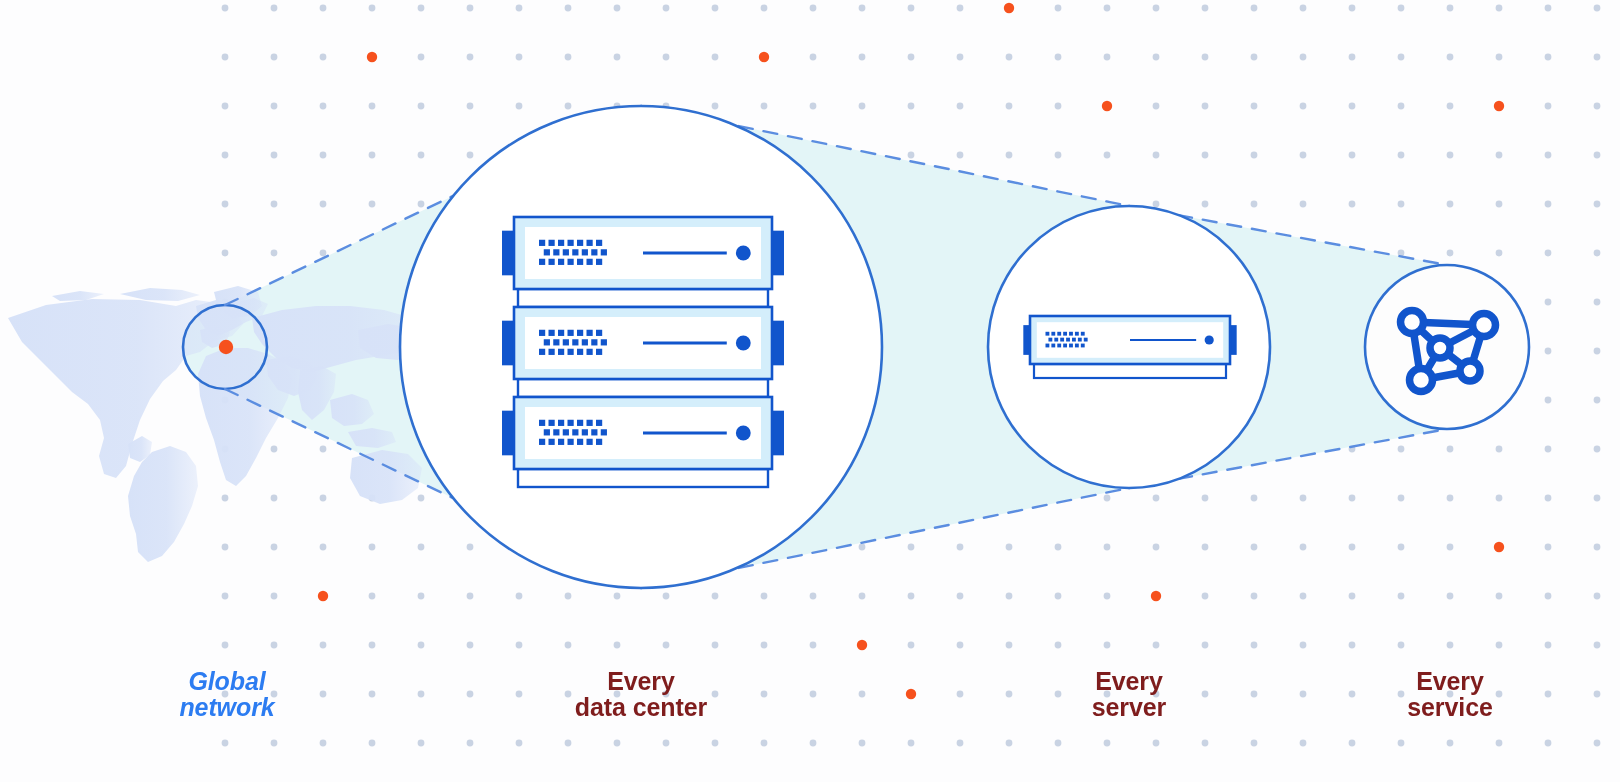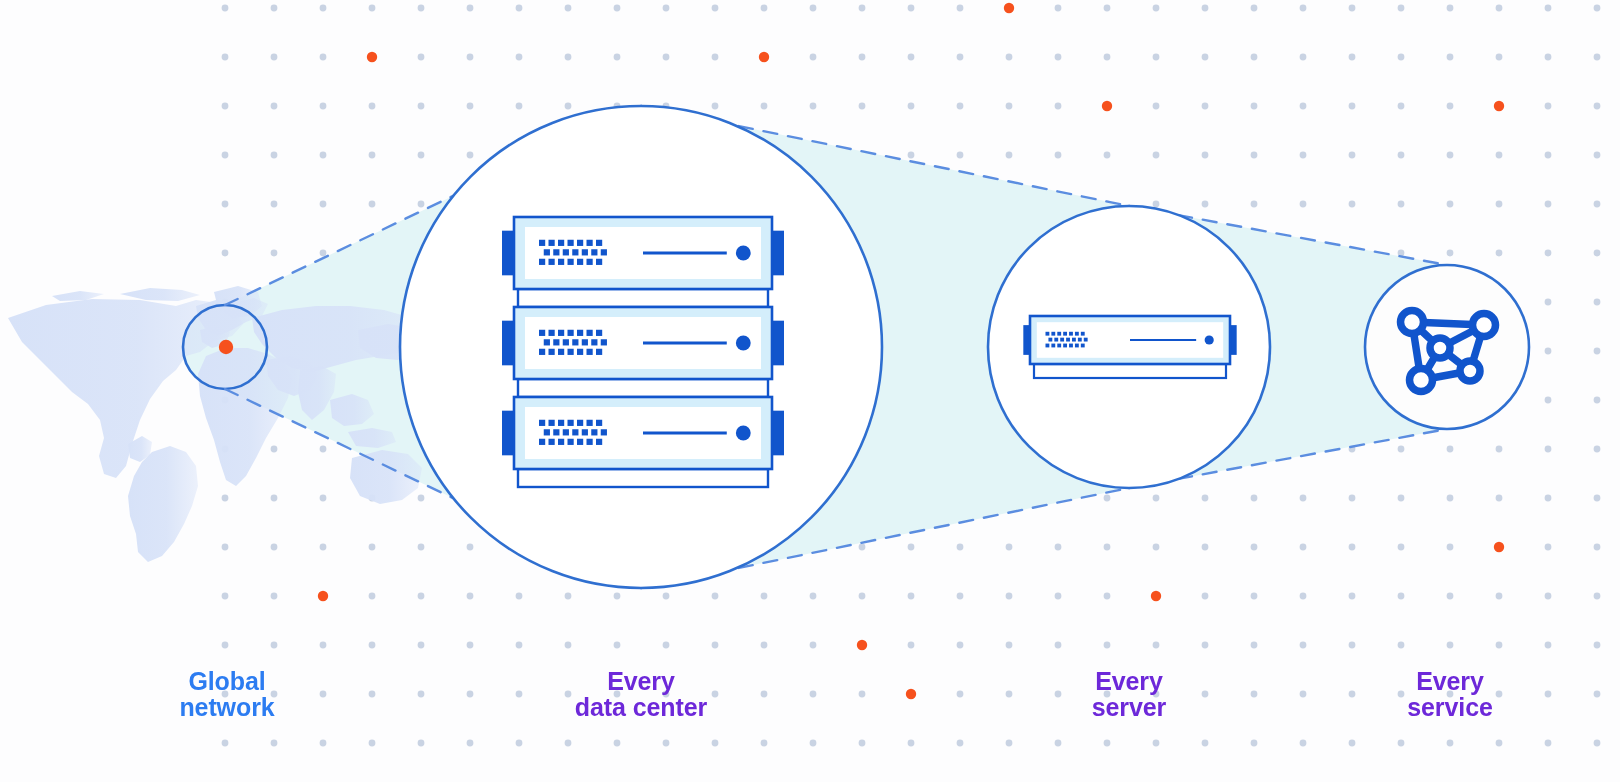--- a/index.html
+++ b/index.html
@@ -23,21 +23,21 @@
     display:block;
   }
   .label{
     position:absolute;
     text-align:center;
     font-size:25px;
     font-weight:700;
     line-height:1.05;
     letter-spacing:-0.1px;
     white-space:pre-line;
-    color:#6d28d9;
+    color:#7f1d1d;
     user-select:none;
   }
   .label.accent{ color:#2c7cf1; }
 </style>
 </head>
 <body>
 
 <div id="stage">
 
   <svg class="layer" id="layer-dots" viewBox="0 0 1620 782" preserveAspectRatio="none" aria-hidden="true">
@@ -728,21 +728,21 @@
       <line x1="1421" y1="380" x2="1470" y2="371"></line>
       <circle cx="1412" cy="322" r="11.5"></circle>
       <circle cx="1484" cy="325" r="11.5"></circle>
       <circle cx="1440" cy="348" r="10"></circle>
       <circle cx="1421" cy="380" r="11.5"></circle>
       <circle cx="1470" cy="371" r="10"></circle>
     </g>
 
   </svg>
 
-  <div class="label accent" style="left:127px;top:668px;width:200px;">Global
+  <div class="label accent" style="left:127px;top:668px;width:200px;font-style:italic;">Global
 network</div>
 
   <div class="label" style="left:481px;top:668px;width:320px;">Every
 data center</div>
 
   <div class="label" style="left:1009px;top:668px;width:240px;">Every
 server</div>
 
   <div class="label" style="left:1330px;top:668px;width:240px;">Every
 service</div>

